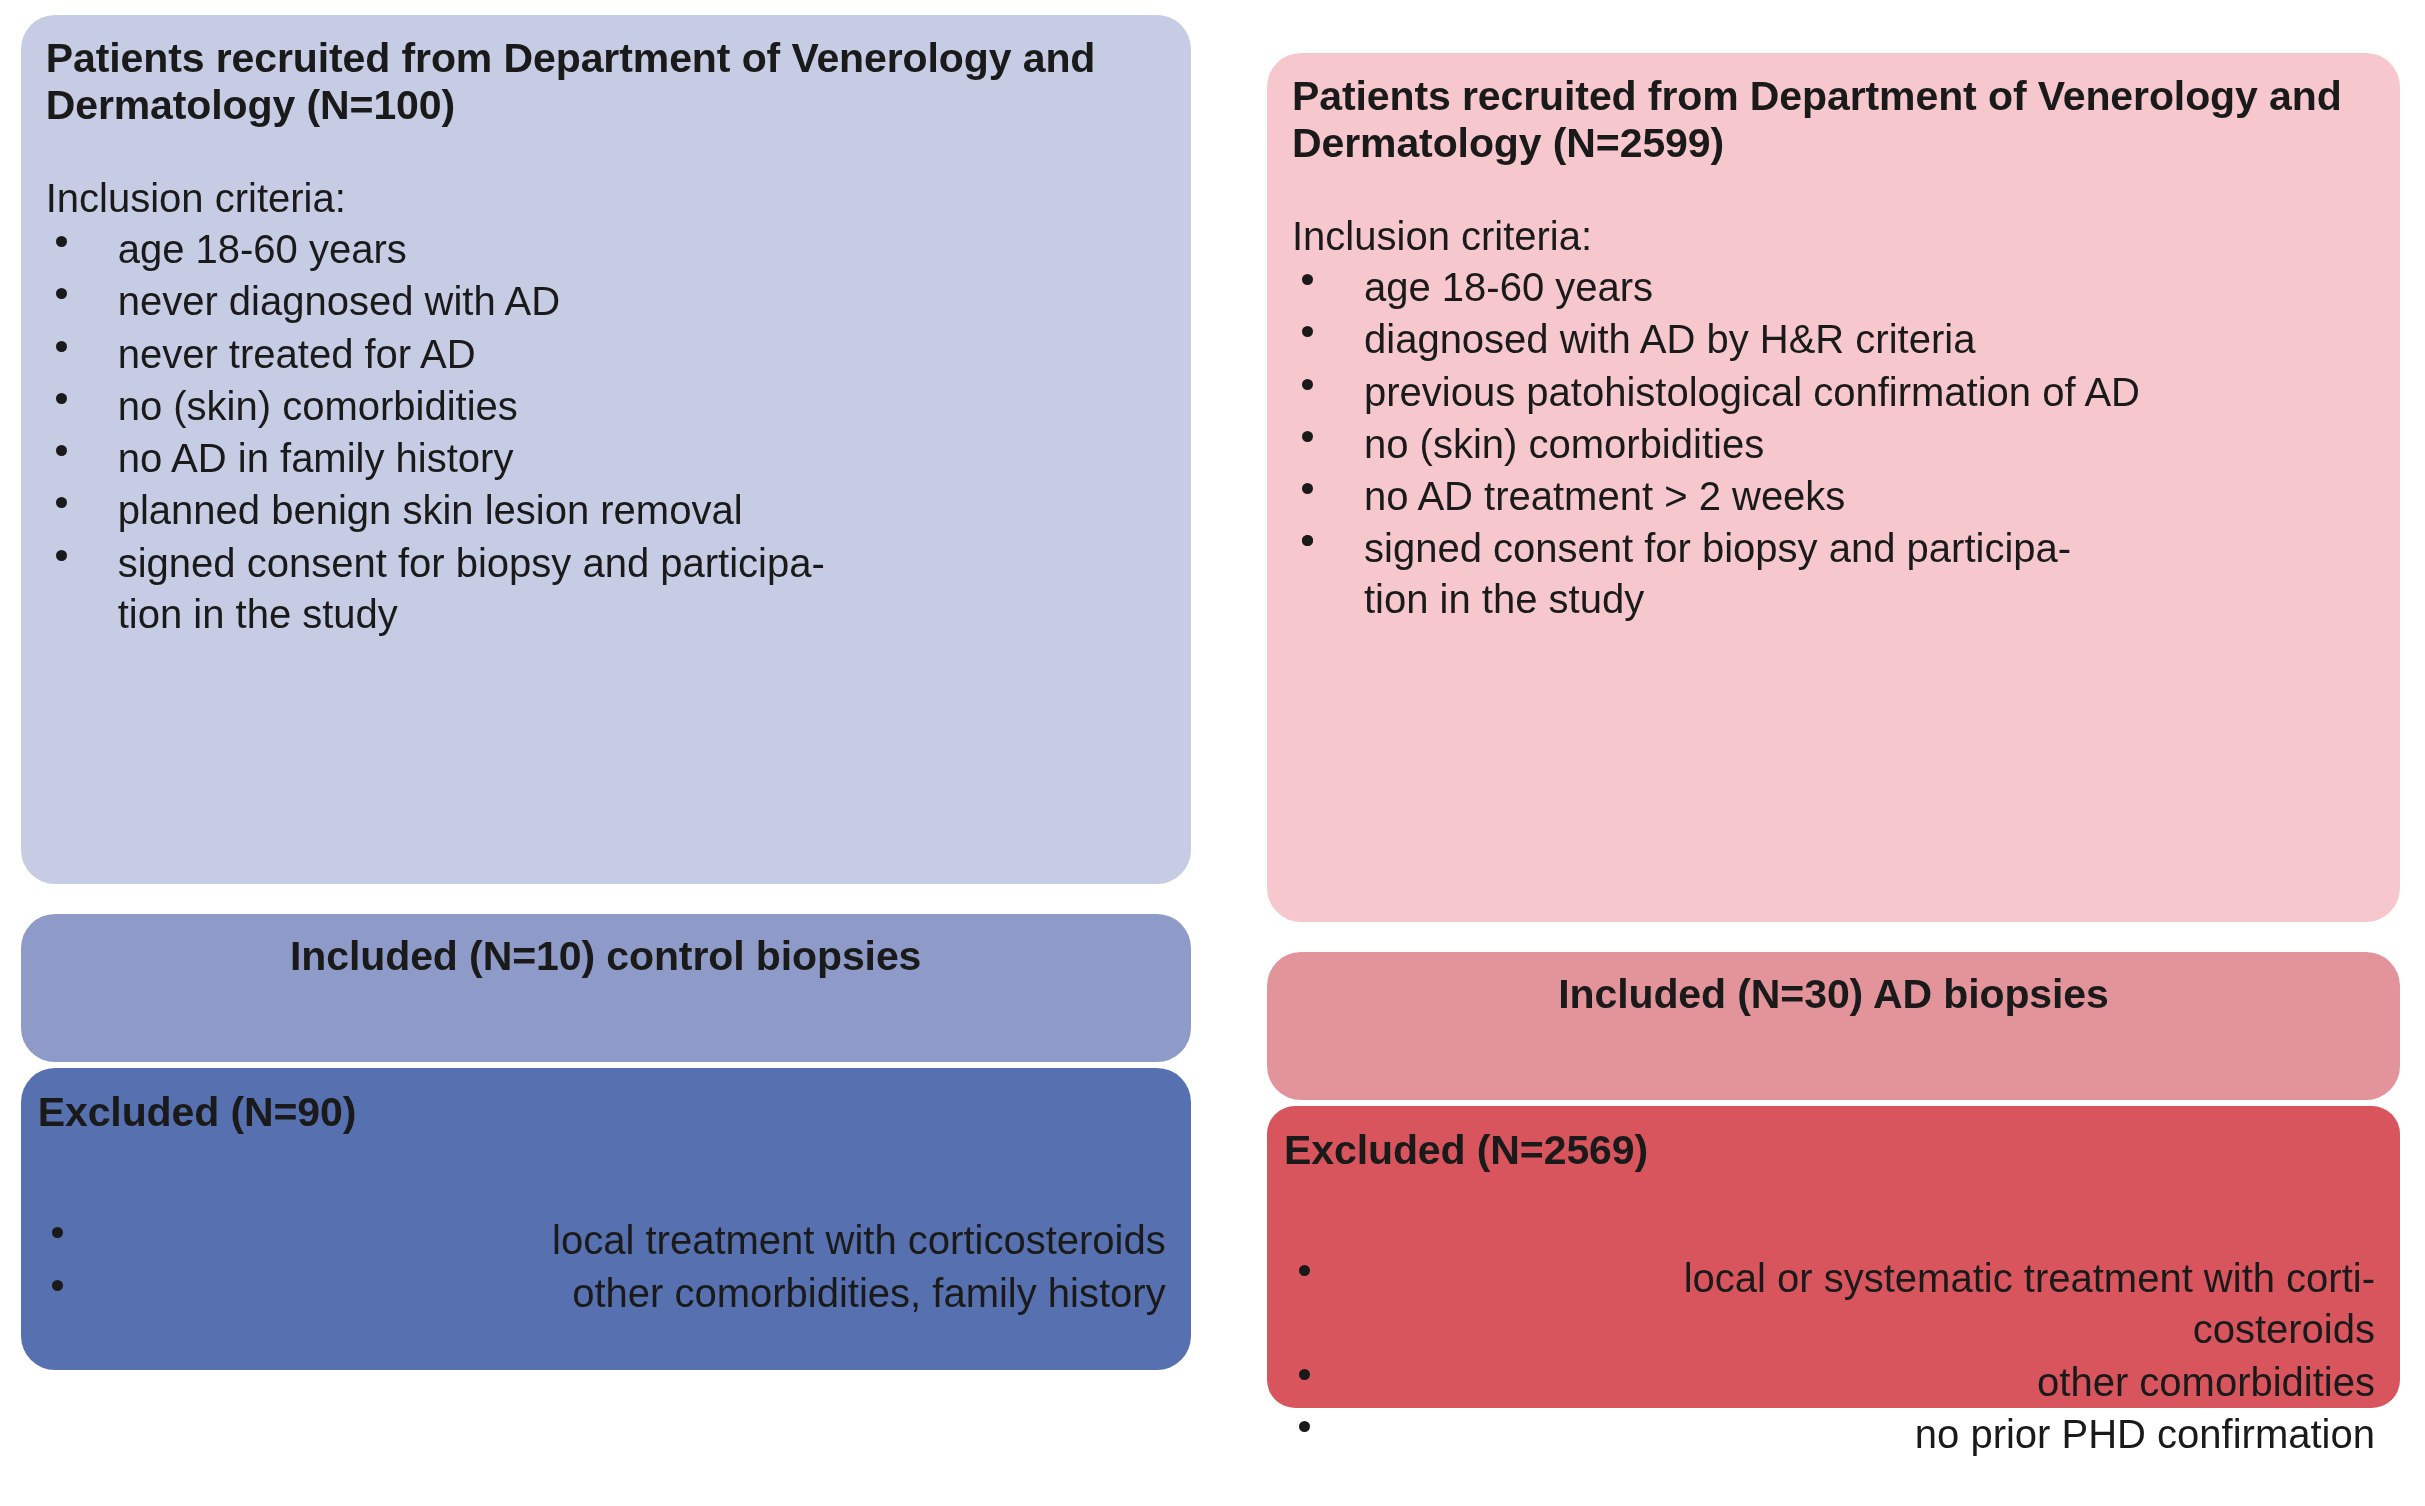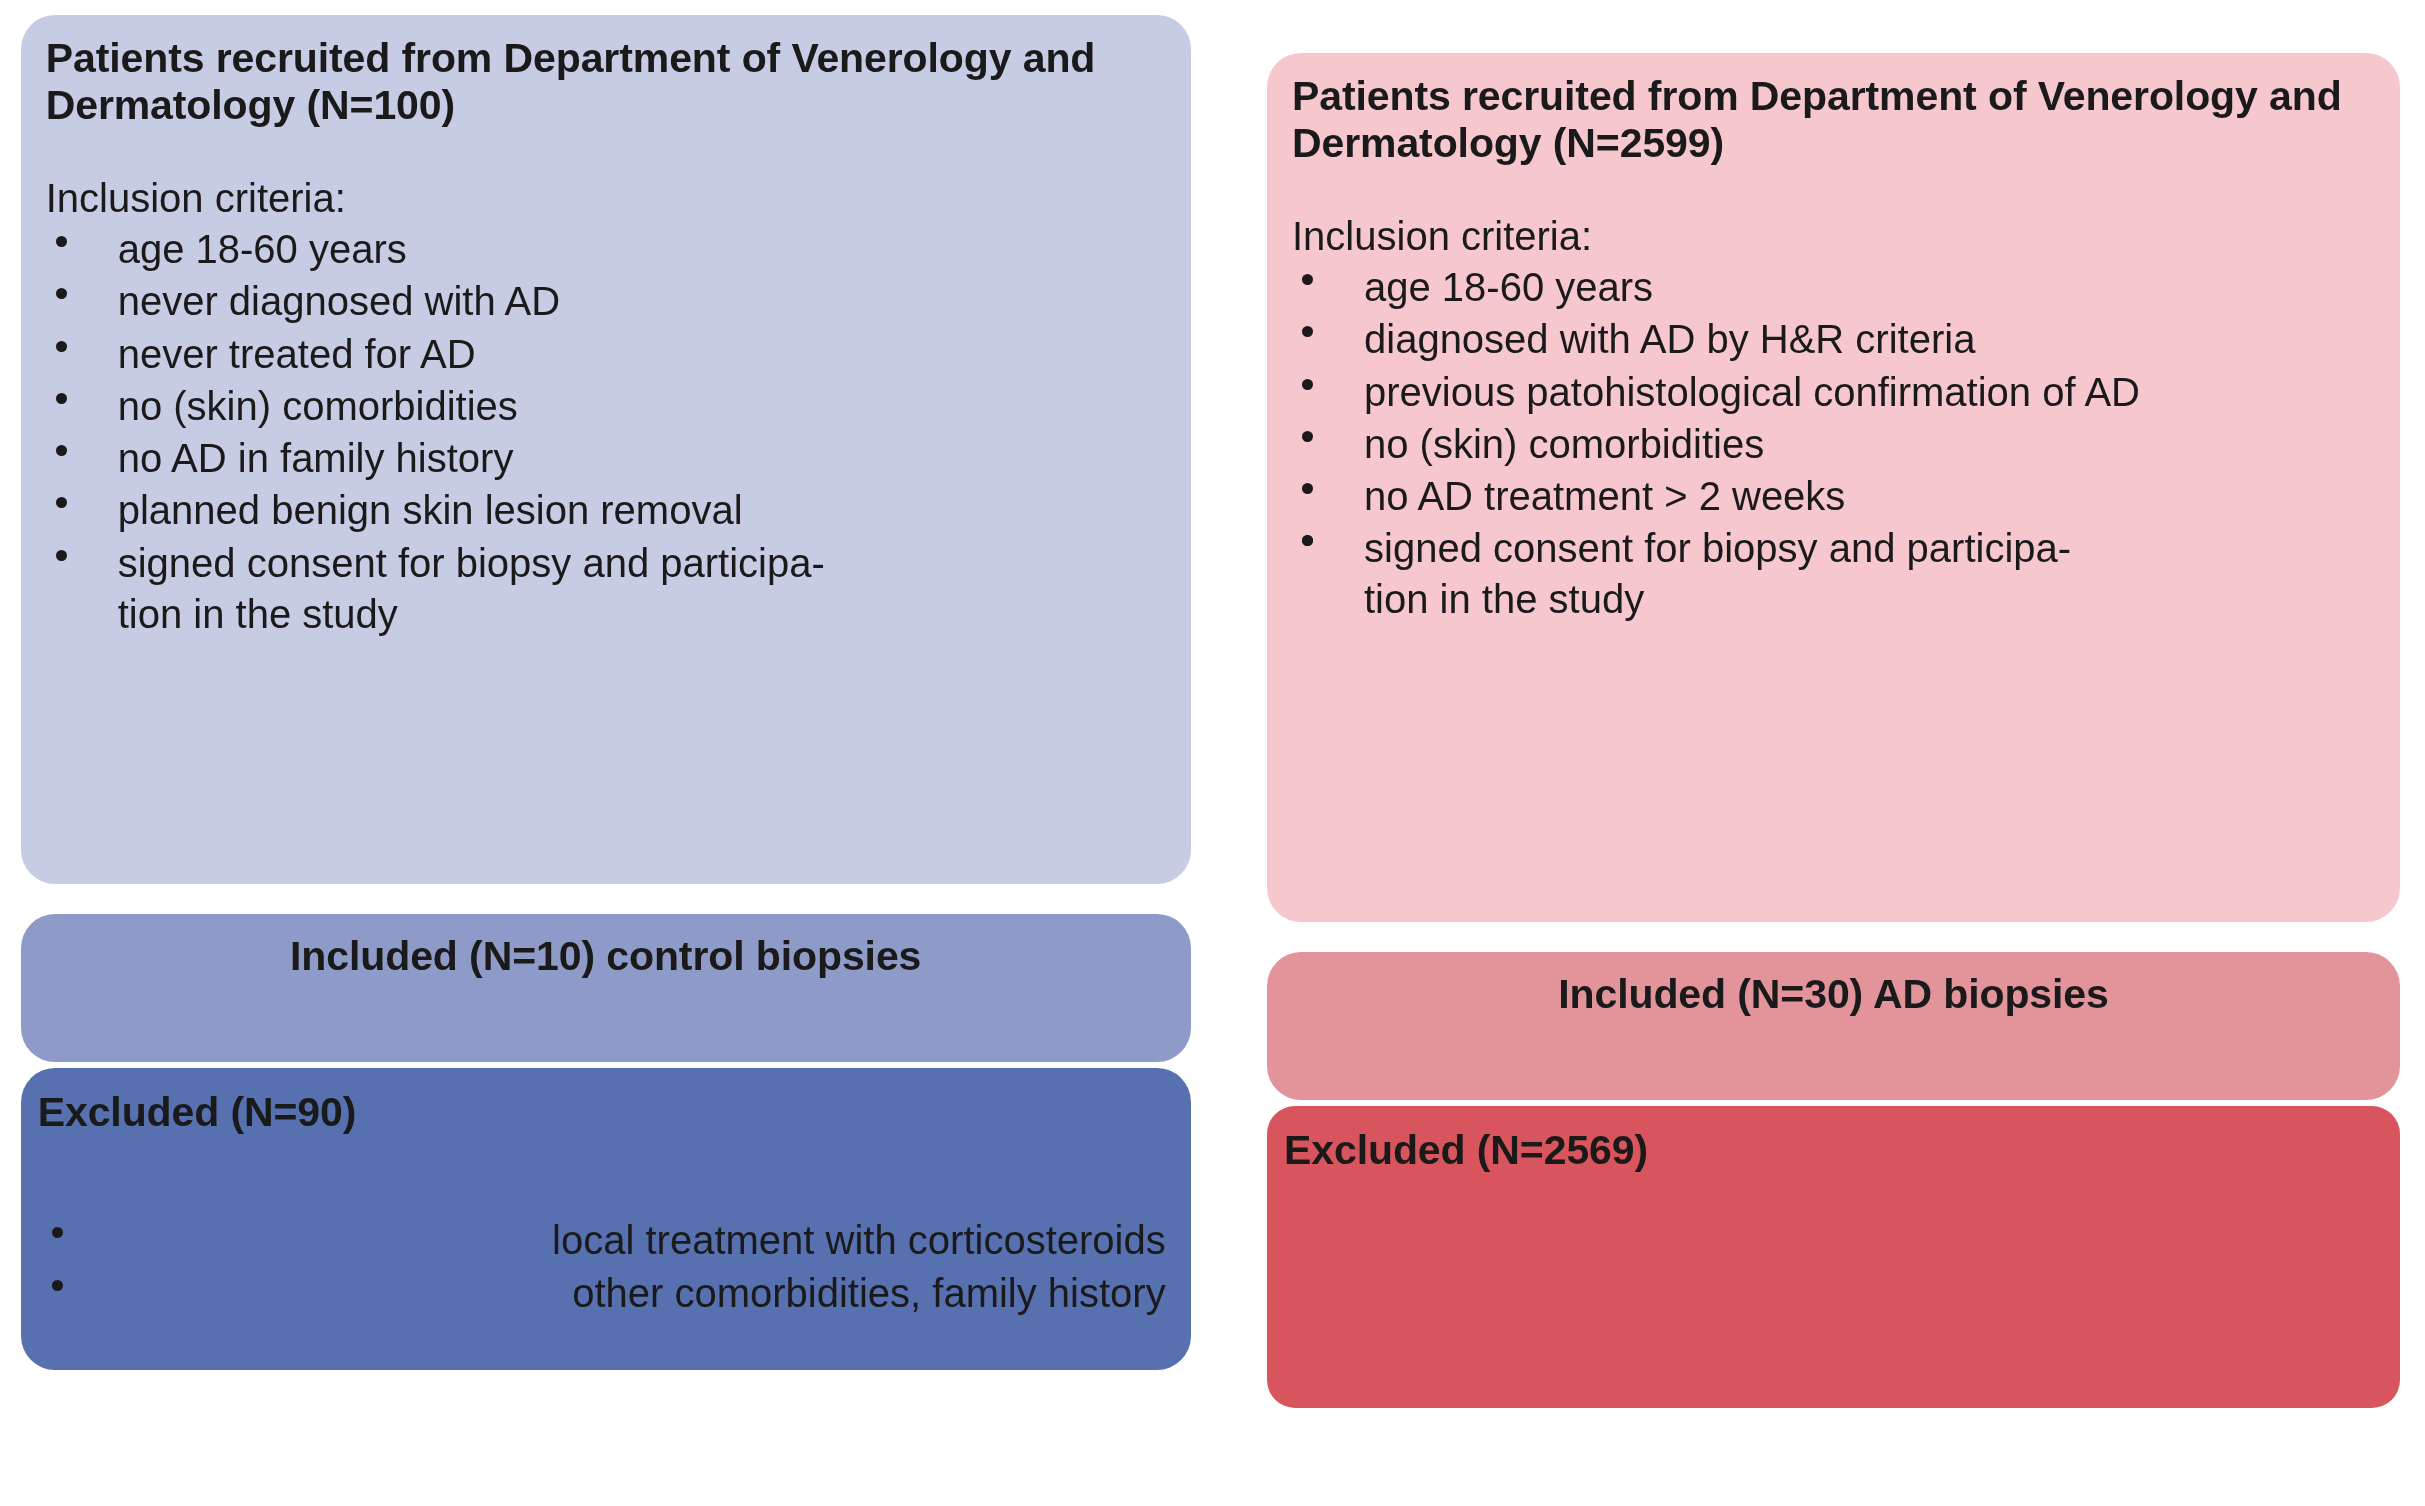--- a/index.html
+++ b/index.html
@@ -161,18 +161,24 @@
 tion in the study</span></li>
       </ul>
     </div>
 
     <div class="card included">
       <div class="card-title" style="white-space: pre-line;">Included (N=30) AD biopsies</div>
     </div>
 
     <div class="card excluded">
       <div class="card-title" style="white-space: pre-line;">Excluded (N=2569)</div>
+      <ul class="bullets">
+        <li><span class="dot"></span><span class="wrap" style="white-space: pre-line;">local or systematic treatment with corti-
+costeroids</span></li>
+        <li><span class="dot"></span><span>other comorbidities</span></li>
+        <li><span class="dot"></span><span>no prior PHD confirmation</span></li>
+      </ul>
     </div>
 
   </div>
 
 </div>
 
 
 </body></html>

